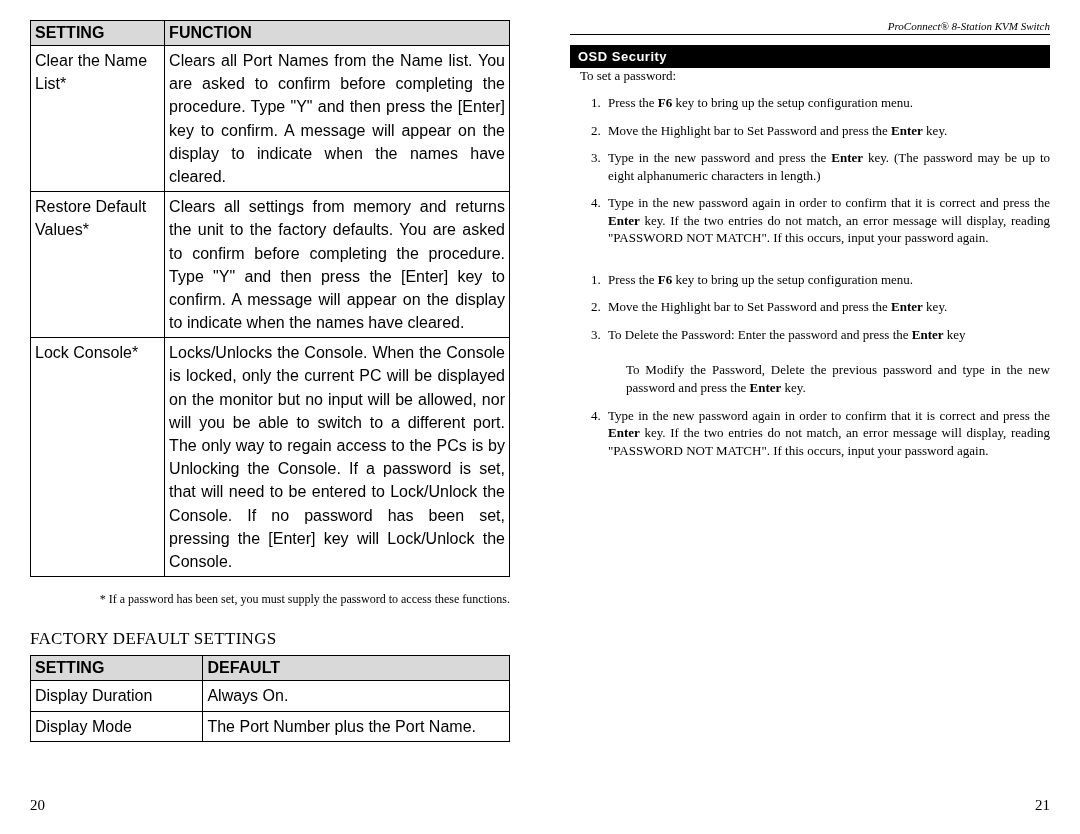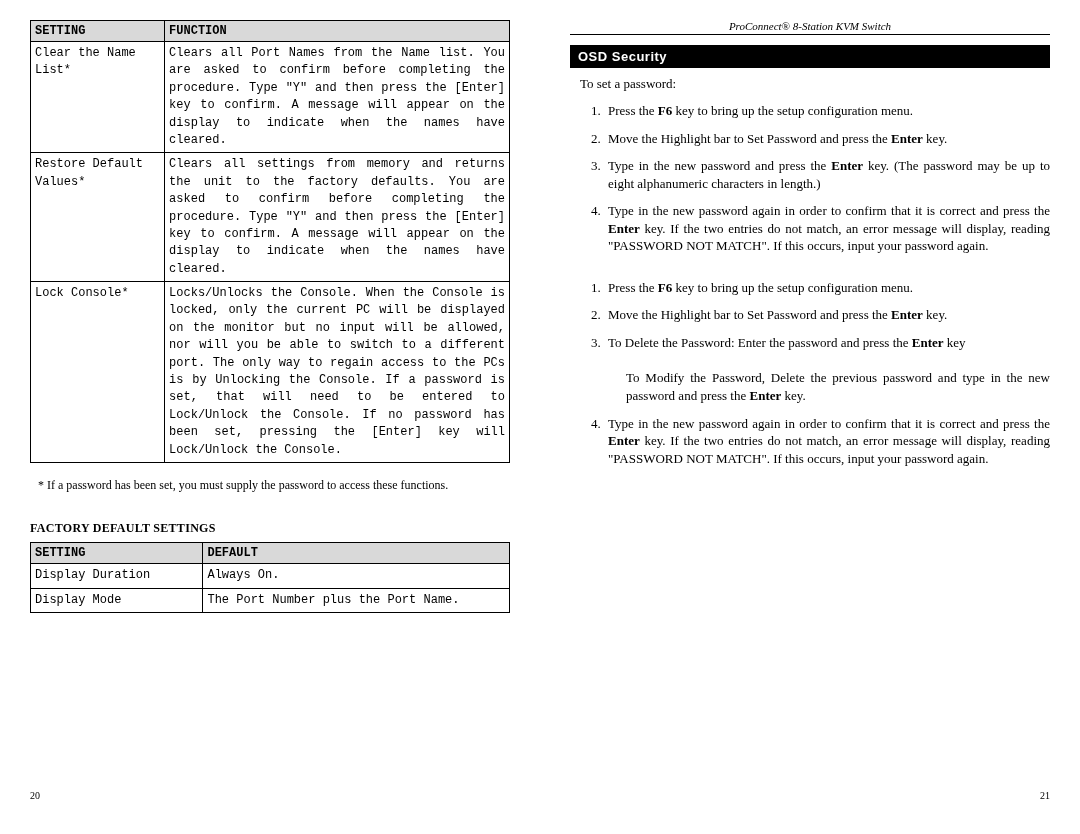--- a/index.html
+++ b/index.html
@@ -21,76 +21,76 @@
     position: relative;
   }
   .page-header {
     font-style: italic;
     font-size: 11px;
     border-bottom: 1px solid #000;
     padding-bottom: 2px;
     margin-bottom: 10px;
   }
   .page-header.right { text-align: right; }
-  .page-header.left { text-align: center; font-family: Liberation Serif, serif; }
+  .page-header.left { text-align: right; font-family: Liberation Serif, serif; }
   .page-number {
     position: absolute;
-    bottom: 13px;
-    font-size: 10px;
+    bottom: 0;
+    font-size: 15px;
   }
   .page-number.left { left: 30px; }
   .page-number.right { right: 30px; }
 
   
   table.settings {
     border-collapse: collapse;
     width: 100%;
-    font-family: Liberation Mono, monospace;
-    font-size: 12px;
+    font-family: Liberation Sans, sans-serif;
+    font-size: 16px;
   }
   table.settings th {
     background: #d9d9d9;
     text-align: left;
     padding: 3px 4px;
     border: 1px solid #000;
     font-weight: bold;
   }
   table.settings td {
     border: 1px solid #000;
     padding: 3px 4px;
     vertical-align: top;
     line-height: 1.45;
   }
   table.settings td.func { text-align: justify; }
   .footnote {
     font-family: "Times New Roman", serif;
     font-size: 12px;
-    margin: 14px 0 28px 8px;
+    margin: 14px 0 22px 8px;
     text-indent: -12px;
     padding-left: 12px;
     line-height: 1.35;
+    text-align: right;
   }
   .subhead {
     font-family: "Times New Roman", serif;
-    font-weight: bold;
-    font-size: 12px;
+    font-weight: normal;
+    font-size: 17px;
     letter-spacing: 0.3px;
     margin-bottom: 6px;
   }
 
   
   .blackbar {
     background: #000;
     color: #fff;
     font-family: Helvetica, Arial, sans-serif;
     font-weight: bold;
     font-size: 13px;
     padding: 4px 8px;
     letter-spacing: 0.5px;
-    margin-bottom: 8px;
   }
   .bodytext {
     font-size: 13px;
     line-height: 1.35;
     text-align: justify;
     margin: 0 0 14px 30px;
   }
   .leadline {
     font-size: 13px;
     margin: 0 0 10px 10px;

